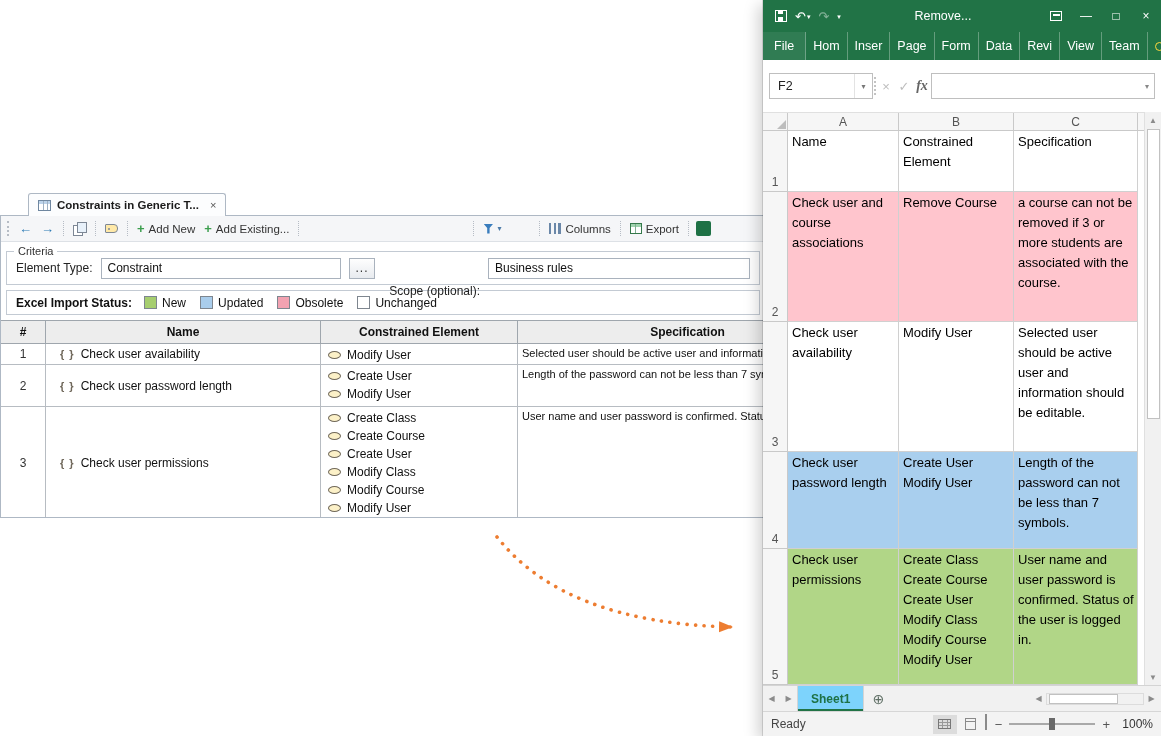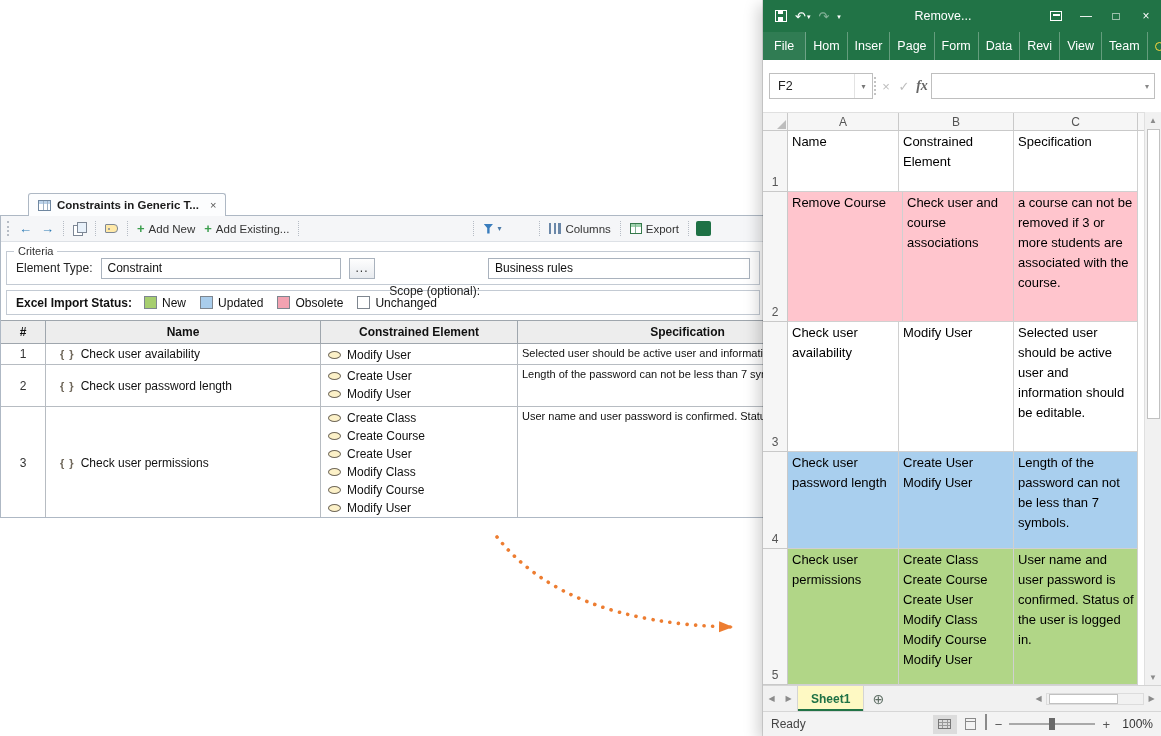--- a/index.html
+++ b/index.html
@@ -126,21 +126,21 @@
 
   .xl-grid{width:381px;}
   .xrow{display:flex;}
   .xrh{width:25px;flex:0 0 25px;background:#f6f6f6;border-right:1px solid #c9c9c9;border-bottom:1px solid #c9c9c9;
        display:flex;align-items:flex-end;justify-content:center;font-size:12px;color:#555;padding-bottom:2px;}
   .xcell{border-right:1px solid #d0d0d0;border-bottom:1px solid #d0d0d0;font-size:13px;line-height:20px;
          padding:1px 3px 0 4px;color:#000;white-space:pre-wrap;overflow:hidden;background:#fff;}
 
   .xl-sheetbar{height:26px;display:flex;align-items:stretch;background:#f1f1f1;border-top:1px solid #d4d4d4;font-size:12px;}
   .snav{width:17px;display:flex;align-items:center;justify-content:center;color:#8b8b8b;font-size:8px;}
-  .sheet-tab{background:#fef9c3;display:flex;align-items:center;padding:0 13px;color:#1e7145;font-weight:bold;
+  .sheet-tab{background:#7dd3fc;display:flex;align-items:center;padding:0 13px;color:#1e7145;font-weight:bold;
              border-left:1px solid #d4d4d4;border-right:1px solid #d4d4d4;position:relative;}
   .sheet-tab::after{content:"";position:absolute;left:0;right:0;bottom:0;height:2px;background:#217346;}
   .addsheet{width:28px;display:flex;align-items:center;justify-content:center;color:#5f6f65;font-size:14px;}
   .hscroll{margin-left:auto;display:flex;align-items:center;width:130px;padding-right:2px;}
   .hs-btn{width:15px;text-align:center;color:#8b8b8b;font-size:8px;}
   .hs-track{flex:1;height:12px;background:#f1f1f1;border:1px solid #dcdcdc;position:relative;}
   .hs-thumb{position:absolute;left:2%;top:0;bottom:0;width:72%;background:#fff;border:1px solid #c1c1c1;}
 
   .xl-status{height:25px;background:#f3f3f3;border-top:1px solid #d6d6d6;display:flex;align-items:center;
              font-size:12px;color:#444;padding:0 8px;gap:8px;}
@@ -446,22 +446,22 @@
 
     <div class="xl-grid">
         <div class="xrow" style="height: 61px;">
           <div class="xrh">1</div>
           <div class="xcell" style="width: 111px; flex: 0 0 111px;">Name</div>
           <div class="xcell" style="width: 115px; flex: 0 0 115px;">Constrained Element</div>
           <div class="xcell" style="width: 124px; flex: 0 0 124px;">Specification</div>
         </div>
         <div class="xrow" style="height: 130px;">
           <div class="xrh">2</div>
+          <div class="xcell" style="width: 111px; flex: 0 0 111px; background: rgb(255, 197, 205);">Check user and course associations</div>
           <div class="xcell" style="width: 115px; flex: 0 0 115px; background: rgb(255, 197, 205);">Remove Course</div>
-          <div class="xcell" style="width: 111px; flex: 0 0 111px; background: rgb(255, 197, 205);">Check user and course associations</div>
           <div class="xcell" style="width: 124px; flex: 0 0 124px; background: rgb(255, 197, 205);">a course can not be removed if 3 or more students are associated with the course.</div>
         </div>
         <div class="xrow" style="height: 130px;">
           <div class="xrh">3</div>
           <div class="xcell" style="width: 111px; flex: 0 0 111px;">Check user availability</div>
           <div class="xcell" style="width: 115px; flex: 0 0 115px;">Modify User</div>
           <div class="xcell" style="width: 124px; flex: 0 0 124px;">Selected user should be active user and information should be editable.</div>
         </div>
         <div class="xrow" style="height: 97px;">
           <div class="xrh">4</div>

